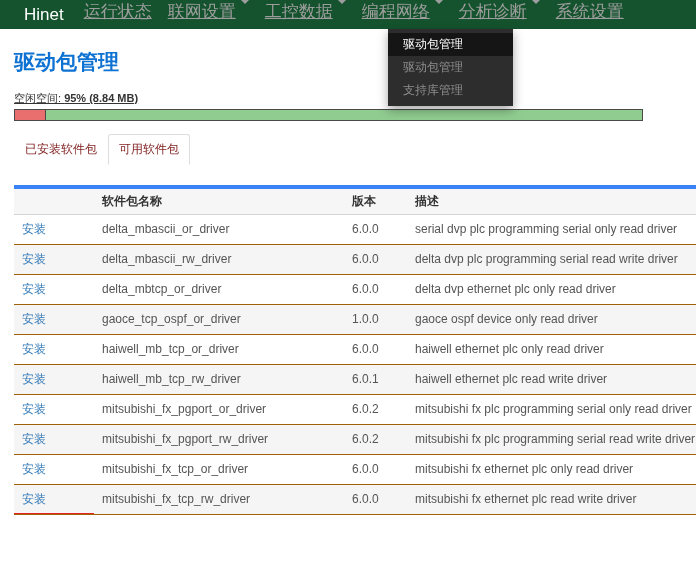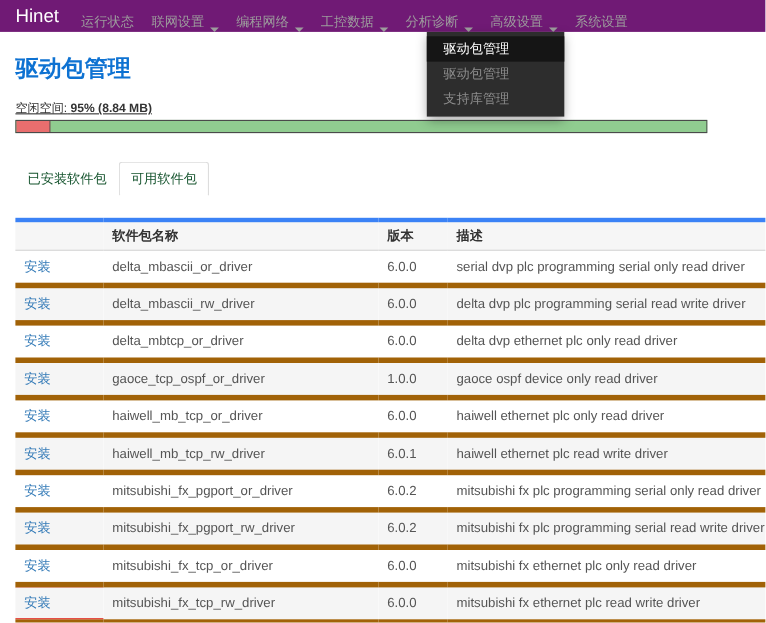--- a/index.html
+++ b/index.html
@@ -4,28 +4,28 @@
 <style>
   * { box-sizing: border-box; }
   html,body { margin:0; padding:0; }
   body {
     width:696px; height:566px; position:relative; overflow:hidden;
     background:#fff; font-family:"Liberation Sans", sans-serif;
   }
 
   
   .navbar {
-    height:29px; background:#701a75; display:flex; align-items:center;
-    padding-left:14px; position:relative; z-index:5;
+    height:29px; background:#14532d; display:flex; align-items:center;
+    padding-left:24px; position:relative; z-index:5;
   }
   .brand { color:#fff; font-size:17px; margin-right:12px; line-height:29px; }
   .nav-items { display:flex; height:100%; }
   .nav-item {
-    color:#9d9d9d; font-size:12px; padding:0 8px; display:flex;
-    align-items:flex-end; gap:5px; cursor:pointer; white-space:nowrap;
+    color:#9d9d9d; font-size:17px; padding:0 8px; display:flex;
+    align-items:flex-start; gap:5px; cursor:pointer; white-space:nowrap;text-decoration:underline;
   }
   .nav-item .caret {
     width:0; height:0; border-left:4px solid transparent;
     border-right:4px solid transparent; border-top:4px solid #9d9d9d;
     display:inline-block;
   }
 
   
   .dropdown {
     position:absolute; left:388px; top:29px; width:125px;
@@ -46,35 +46,35 @@
     margin-top:3px; width:629px; height:12px;
     border:1px solid #4a4a4a; display:flex; background:#90cc90;
   }
   .progress .used { width:5%; background:#e96e6e; border-right:1px solid #4a4a4a; }
   .progress .free { flex:1; background:#90cc90; }
 
   .status-heading { font-size:15px; font-weight:bold; color:#222; margin:44px 0 0 0; }
 
   .tabs { display:flex; margin-top:13px; }
   .tab {
-    font-size:12px; color:#14532d; padding:6px 10px;
-    border:1px solid transparent; cursor:pointer; white-space:nowrap;margin-top:13px;
+    font-size:12px; color:#7f1d1d; padding:6px 10px;
+    border:1px solid transparent; cursor:pointer; white-space:nowrap;
   }
   .tab.active { border-color:#ddd; border-bottom-color:#fff; background:#fff; border-radius:3px 3px 0 0; }
 
   
   table { border-collapse:collapse; width:682px; margin-top:20px; font-size:12px; table-layout:fixed; }
   col.c1{width:80px;} col.c2{width:250px;} col.c3{width:63px;} col.c4{width:auto;}
   thead th {
     background:#f6f6f6; text-align:left; font-weight:bold; color:#333;
     padding:6px 8px; border-top:4px solid #3b82f6; border-bottom:1px solid #d5d5d5;
     line-height:13px;
   }
   tbody td {
-    padding:8px; color:#555; border-bottom:5px solid #a16207;
+    padding:8px; color:#555; border-bottom:1px solid #a16207;
     line-height:13px; overflow:hidden; white-space:nowrap;
   }
   tbody tr:nth-child(even) { background:#f5f5f5; }
   a.install { color:#337ab7; text-decoration:none; cursor:pointer; }
   td.first { position:relative; }
 
   .highlight-box {
     position:absolute; left:-6px; top:-2px; bottom:-1px; width:604px;
     border:2px solid #e3261d; pointer-events:none;
   }
@@ -90,39 +90,35 @@
 
   </div>
 
   <div class="nav-item">
     <span class="lbl">联网设置</span>
     <span class="caret"></span>
   </div>
 
 
   <div class="nav-item">
+    <span class="lbl">工控数据</span>
+    <span class="caret"></span>
+  </div>
+
+  <div class="nav-item">
     <span class="lbl">编程网络</span>
     <span class="caret"></span>
   </div>
 
-  <div class="nav-item">
-    <span class="lbl">工控数据</span>
-    <span class="caret"></span>
-  </div>
-
 
   <div class="nav-item">
     <span class="lbl">分析诊断</span>
     <span class="caret"></span>
   </div>
 
-  <div class="nav-item">
-    <span class="lbl">高级设置</span>
-    <span class="caret"></span>
-  </div>
 
   <div class="nav-item">
     <span class="lbl">系统设置</span>
 
   </div>
 
 </div>
 </nav>
 
 <div class="dropdown">

